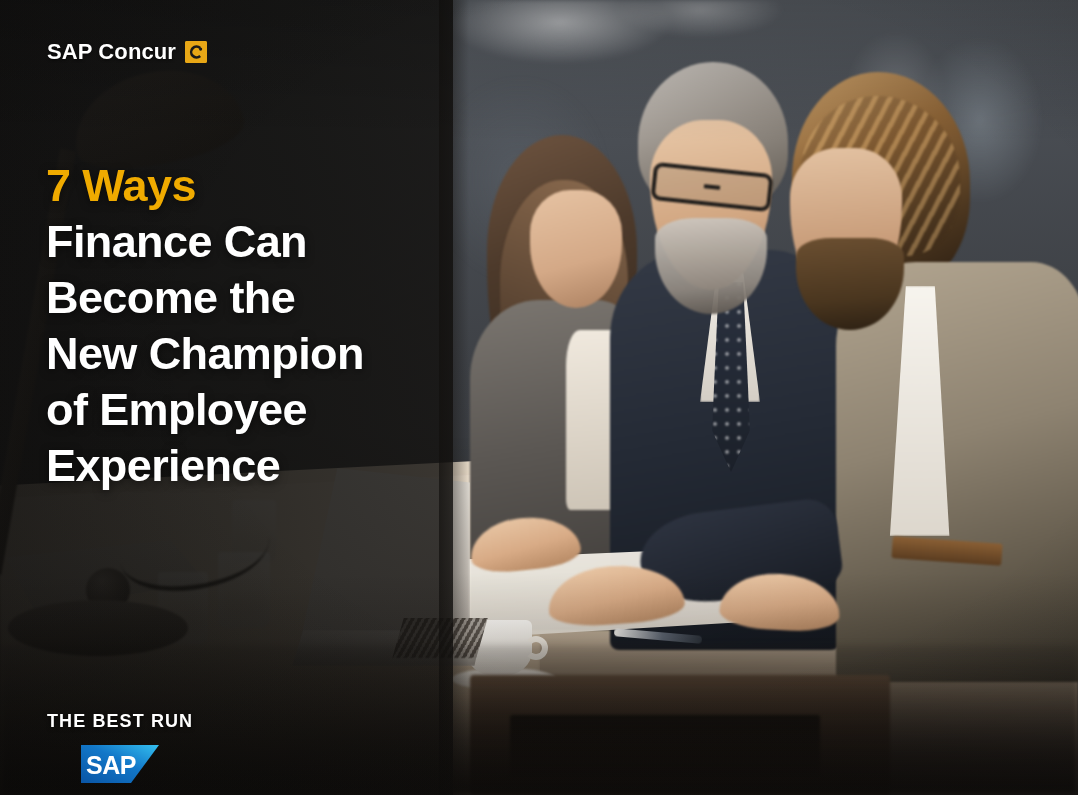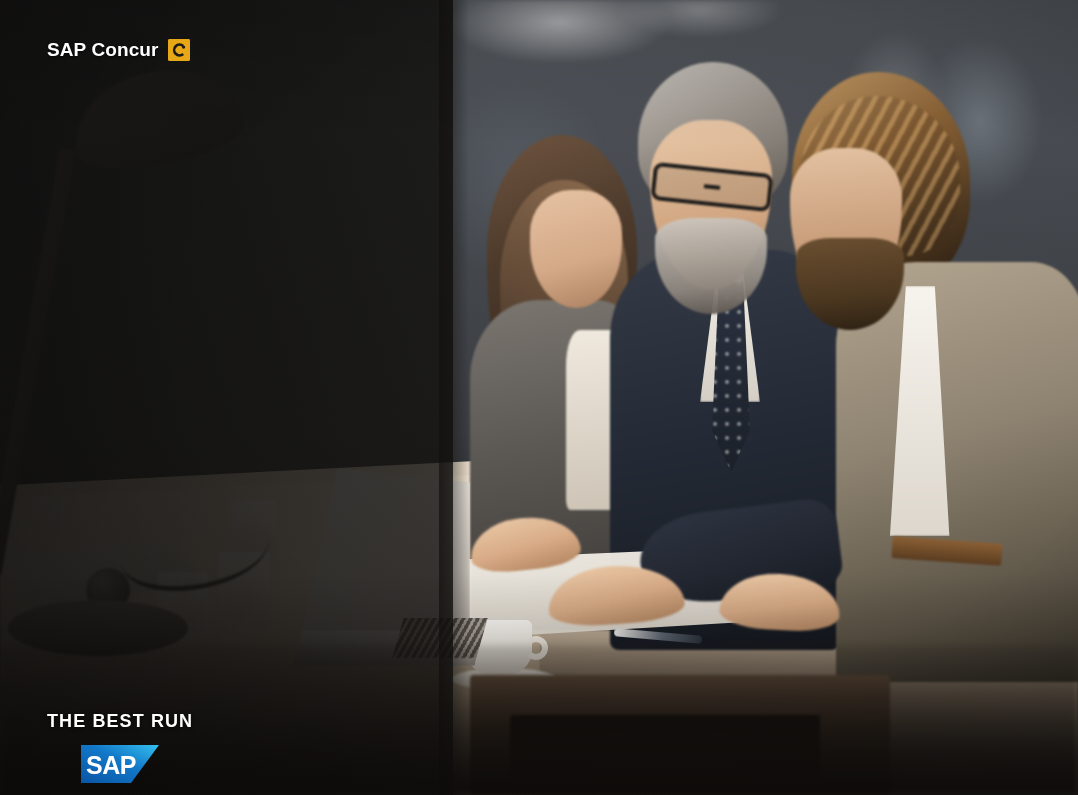--- a/index.html
+++ b/index.html
@@ -306,21 +306,21 @@
   }
 
   
   .content { position:absolute; inset:0; }
 
   .brand {
     position:absolute; left:47px; top:39px;
     display:flex; align-items:center; gap:9px;
   }
   .brand-text {
-    color:#ffffff; font-size:19px; font-weight:bold; letter-spacing:.1px;
+    color:#ffffff; font-size:22px; font-weight:bold; letter-spacing:.1px;
     text-shadow:0 1px 3px rgba(0,0,0,.65);
   }
   .brand-mark {
     width:22px; height:22px; border-radius:2px;
     background:#e8a716; position:relative; flex:0 0 auto;
   }
   .brand-mark svg { display:block; }
 
   .headline {
     position:absolute; left:46px; top:158px; width:390px;
@@ -413,20 +413,28 @@
       <span class="brand-text">SAP Concur</span>
       <span class="brand-mark">
         <svg width="22" height="22" viewBox="0 0 22 22" aria-hidden="true">
           <rect x="0" y="0" width="22" height="22" rx="2" fill="#e8a716"></rect>
           <path d="M15.2 7.0a5.4 5.4 0 1 0 0 8.0" fill="none" stroke="#1b1a18" stroke-width="2.6" stroke-linecap="butt"></path>
           <circle cx="15.6" cy="8.1" r="1.6" fill="#1b1a18"></circle>
         </svg>
       </span>
     </div>
 
+    <h1 class="headline">
+      <span class="hl-line hl-accent">7 Ways</span>
+      <span class="hl-line">Finance Can</span>
+      <span class="hl-line">Become the</span>
+      <span class="hl-line">New Champion</span>
+      <span class="hl-line">of Employee</span>
+      <span class="hl-line">Experience</span>
+    </h1>
 
     <div class="footer">
       <span class="best-run">THE BEST RUN</span>
       <span class="sap-logo">
         <svg width="78" height="38" viewBox="0 0 78 38" aria-hidden="true">
           <defs>
             <linearGradient id="sapgrad" x1="0" y1="1" x2="1" y2="0">
               <stop offset="0%" stop-color="#0a55a5"></stop>
               <stop offset="55%" stop-color="#1277c8"></stop>
               <stop offset="100%" stop-color="#34c0f0"></stop>

